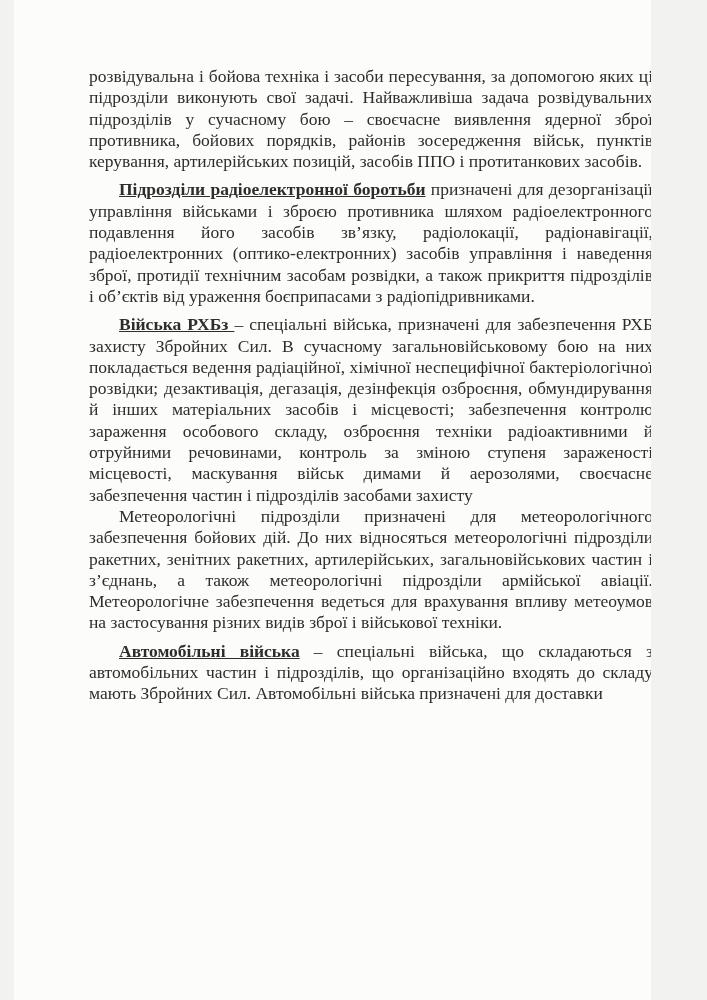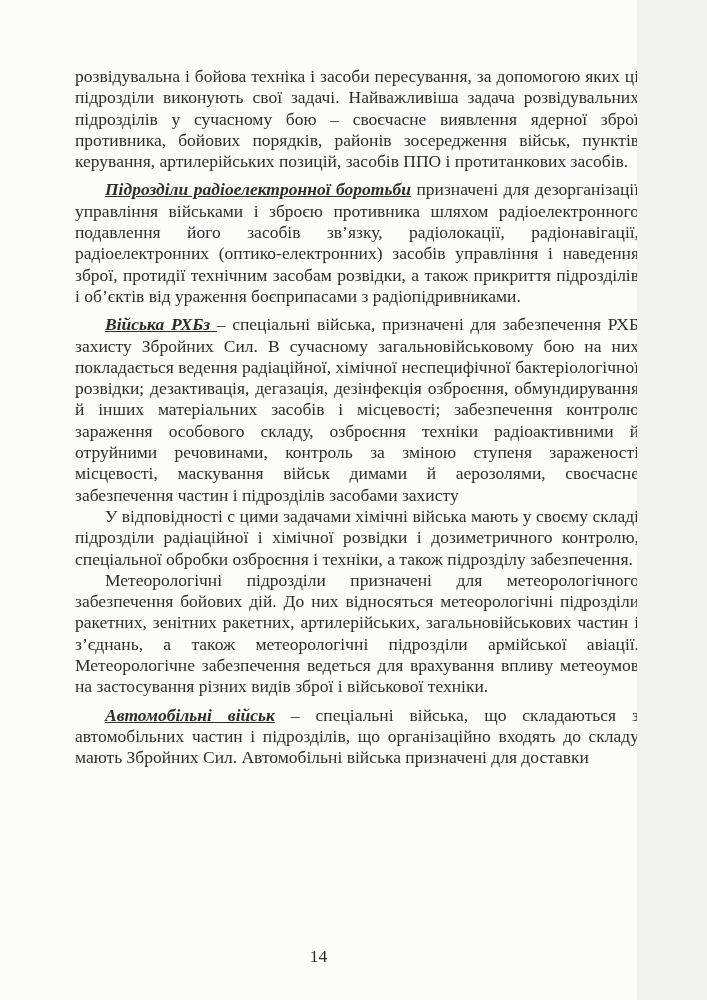--- a/index.html
+++ b/index.html
@@ -11,20 +11,21 @@
     height: 1000px;
     background: #f2f2f0;
     font-family: "Liberation Serif", serif;
   }
   .page {
     position: relative;
     width: 637px;
     height: 1000px;
     background: #fcfcfb;
     overflow: hidden;
+    margin-left: 14px;
   }
   .text-block {
     position: absolute;
     left: 75px;
     top: 66px;
     width: 564px;
     font-size: 17.5px;
     line-height: 21.3px;
     color: #2e2d2b;
     text-align: justify;
@@ -34,39 +35,36 @@
     padding: 0;
   }
   .para.indent {
     text-indent: 30px;
   }
   .para.space-before {
     margin-top: 7px;
   }
   .term {
     font-weight: bold;
-    font-style: italic;
     text-decoration: underline;
   }
   .page-number {
     position: absolute;
     left: 0;
     right: 0;
     bottom: 33px;
     text-align: center;
     font-size: 17.5px;
     color: #2e2d2b;
   }
 </style>
 </head>
 <body>
 
 <div class="page" style="background: rgb(252, 252, 251);">
   <div class="text-block" style="color: rgb(46, 45, 43);">
       <p class="para"><span class="body">розвідувальна і бойова техніка і засоби пересування, за допомогою яких ці підрозділи виконують свої задачі. Найважливіша задача розвідувальних підрозділів у сучасному бою – своєчасне виявлення ядерної зброї противника, бойових порядків, районів зосередження військ, пунктів керування, артилерійських позицій, засобів ППО і протитанкових засобів.</span></p>
       <p class="para indent space-before"><span class="term">Підрозділи радіоелектронної боротьби</span><span class="body"> призначені для дезорганізації управління військами і зброєю противника шляхом радіоелектронного подавлення його засобів зв’язку, радіолокації, радіонавігації, радіоелектронних (оптико-електронних) засобів управління і наведення зброї, протидії технічним засобам розвідки, а також прикриття підрозділів і об’єктів від ураження боєприпасами з радіопідривниками.</span></p>
       <p class="para indent space-before"><span class="term">Війська РХБз </span><span class="body">– спеціальні війська, призначені для забезпечення РХБ захисту Збройних Сил. В сучасному загальновійськовому бою на них покладається ведення радіаційної, хімічної неспецифічної бактеріологічної розвідки; дезактивація, дегазація, дезінфекція озброєння, обмундирування й інших матеріальних засобів і місцевості; забезпечення контролю зараження особового складу, озброєння техніки радіоактивними й отруйними речовинами, контроль за зміною ступеня зараженості місцевості, маскування військ димами й аерозолями, своєчасне забезпечення частин і підрозділів засобами захисту</span></p>
-      <p class="para indent"><span class="body">У відповідності с цими задачами хімічні війська мають у своєму складі підрозділи радіаційної і хімічної розвідки і дозиметричного контролю, спеціальної обробки озброєння і техніки, а також підрозділу забезпечення.</span></p>
       <p class="para indent"><span class="body">Метеорологічні підрозділи призначені для метеорологічного забезпечення бойових дій. До них відносяться метеорологічні підрозділи ракетних, зенітних ракетних, артилерійських, загальновійськових частин і з’єднань, а також метеорологічні підрозділи армійської авіації. Метеорологічне забезпечення ведеться для врахування впливу метеоумов на застосування різних видів зброї і військової техніки.</span></p>
-      <p class="para indent space-before"><span class="term">Автомобільні військ</span><span class="body"> – спеціальні війська, що складаються з автомобільних частин і підрозділів, що організаційно входять до складу мають Збройних Сил. Автомобільні війська призначені для доставки</span></p>
+      <p class="para indent space-before"><span class="term">Автомобільні війська</span><span class="body"> – спеціальні війська, що складаються з автомобільних частин і підрозділів, що організаційно входять до складу мають Збройних Сил. Автомобільні війська призначені для доставки</span></p>
     </div>
-  <div class="page-number" style="color: rgb(46, 45, 43);">14</div>
 </div>
 
 </body></html>

